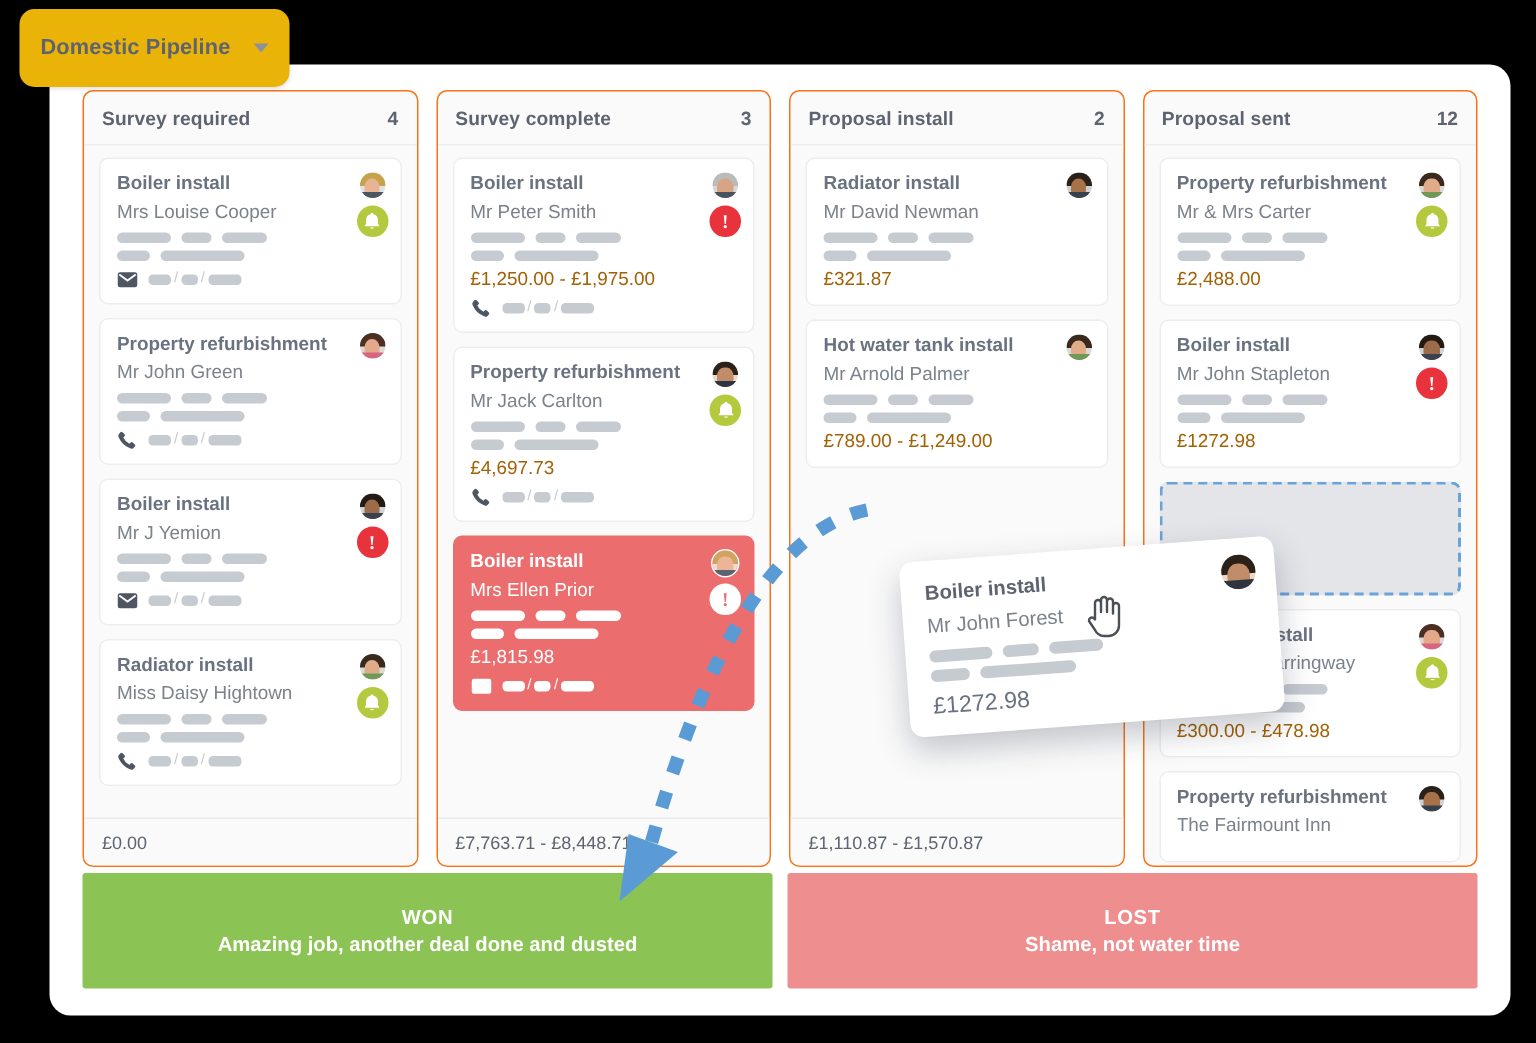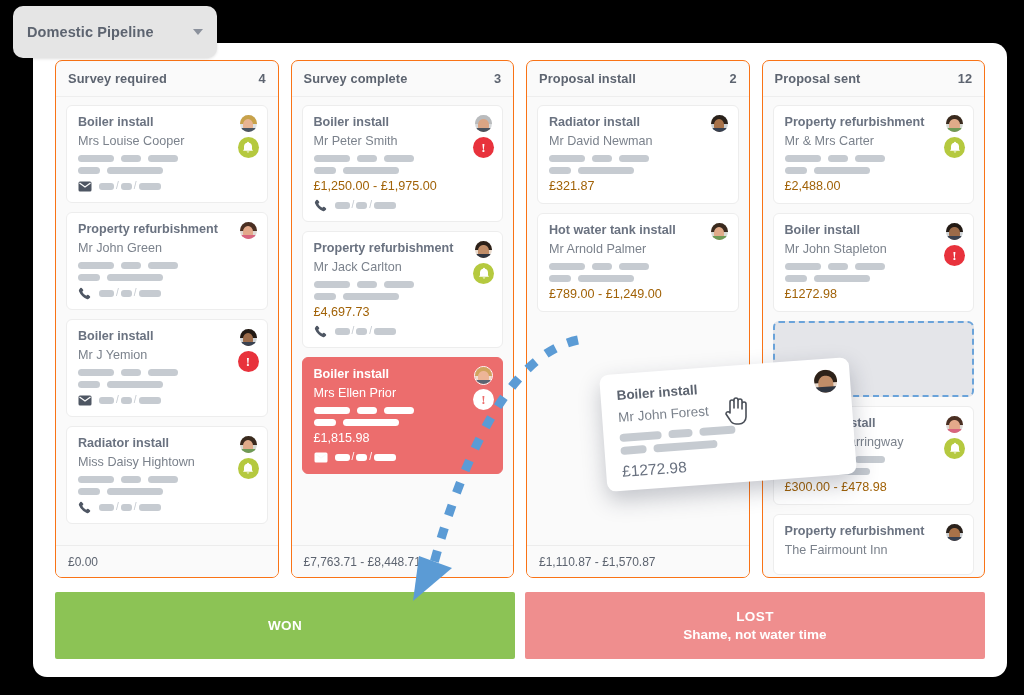--- a/index.html
+++ b/index.html
@@ -12,23 +12,23 @@
     font-family: "Liberation Sans", sans-serif;
     overflow: hidden;
     position: relative;
   }
 
   
   .pipeline-tab {
     position: absolute;
     left: 13px;
     top: 6px;
-    width: 204px;
+    width: 180px;
     height: 52px;
-    background: #e5e5e5;
+    background: #eab308;
     border-radius: 10px;
     display: flex;
     align-items: center;
     padding: 0 14px;
     z-index: 40;
     box-shadow: 0 1px 3px rgba(0,0,0,0.12);
   }
   .pipeline-tab-label {
     font-size: 14.5px;
     color: #5d6470;
@@ -305,21 +305,21 @@
     pointer-events: none;
     z-index: 45;
   }
 
   
   .outcomes {
     position: absolute;
     left: 22px;
     bottom: 18px;
     width: 930px;
-    height: 67px;
+    height: 77px;
     display: flex;
     gap: 10px;
     z-index: 20;
   }
   .outcome {
     flex: 1;
     border-radius: 2px;
     display: flex;
     flex-direction: column;
     align-items: center;
@@ -847,20 +847,21 @@
         <div class="hair" style="background:#2c2119"></div>
         <div class="skin" style="background:#c08d68"></div>
         <div class="shirt" style="background:#2f3540"></div>
       </div>
     </div>
   </div>
 
   <div class="outcomes">
     <div class="outcome won">
       <div class="outcome-title">WON</div>
+      <div class="outcome-sub">Amazing job, another deal done and dusted</div>
     </div>
     <div class="outcome lost">
       <div class="outcome-title">LOST</div>
       <div class="outcome-sub">Shame, not water time</div>
     </div>
   </div>
 </div>
 
 <svg class="arrow-layer" viewBox="0 0 1024 695">
   <path d="M 578 340 C 520 352 470 430 432 570" fill="none" stroke="#5b9bd5" stroke-width="9" stroke-dasharray="11 13" stroke-linecap="butt"></path>

